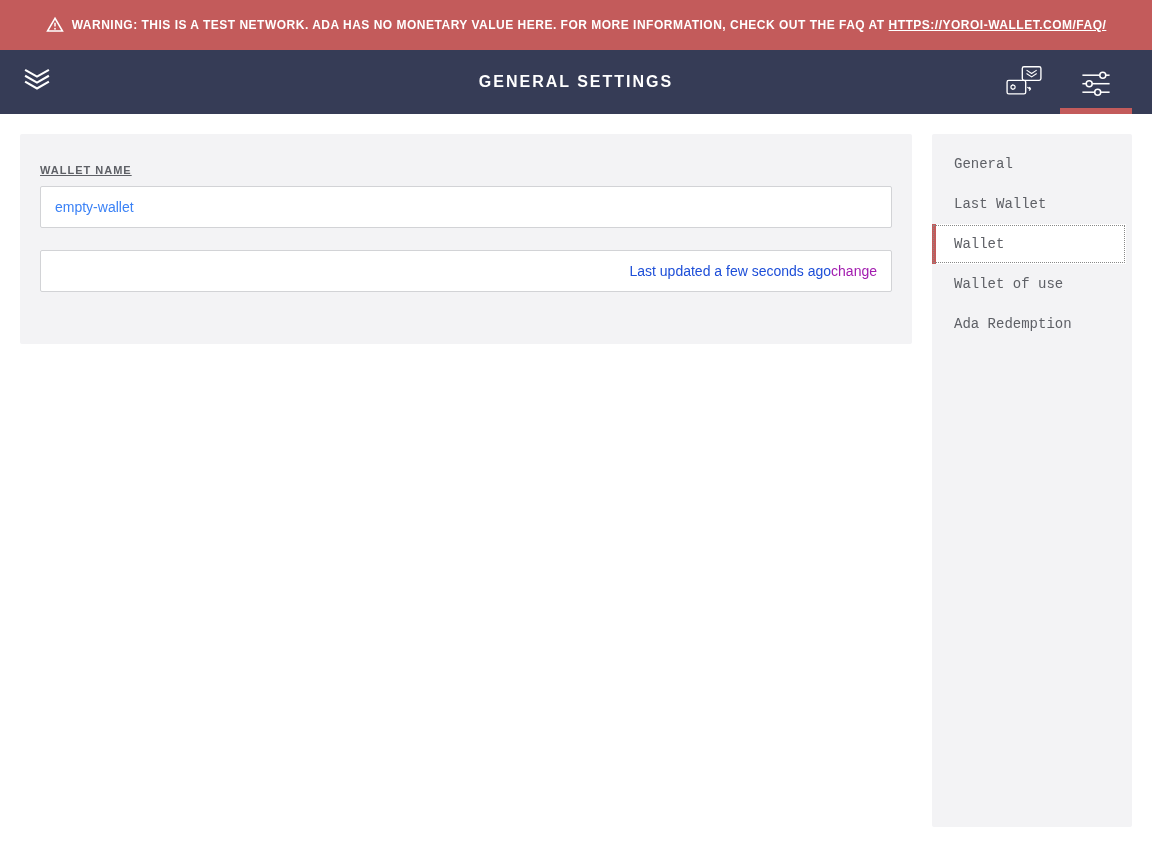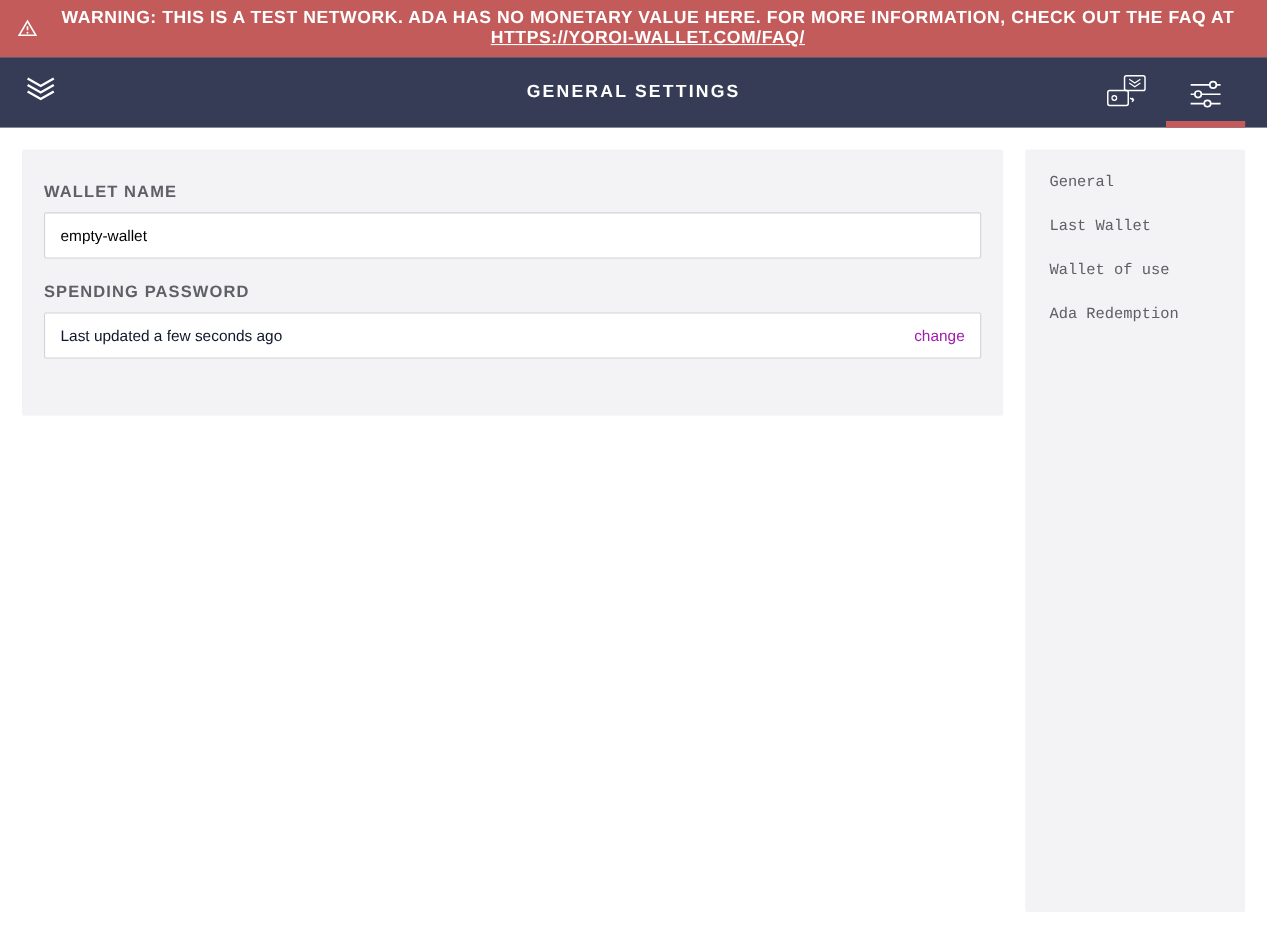--- a/index.html
+++ b/index.html
@@ -12,21 +12,21 @@
 }
 
 
 .warning-banner {
   background: #c35b5b;
   color: #fff;
   padding: 8px 16px;
   display: flex;
   align-items: center;
   justify-content: center;
-  font-size: 16px;
+  font-size: 12px;
   font-weight: 700;
   letter-spacing: 0.5px;
   text-transform: uppercase;
   min-height: 50px;
   text-align: center;
 }
 .warning-banner .warn-content {
   display: flex;
   align-items: center;
   gap: 8px;
@@ -106,50 +106,52 @@
 .side-panel {
   width: 200px;
   background: #f3f3f5;
   border-radius: 2px;
   padding: 10px 0;
   align-self: stretch;
 }
 
 .field-group { margin-bottom: 22px; }
 .field-label {
-  font-size: 15px;
+  font-size: 11px;
   font-weight: 700;
   letter-spacing: 1px;
   color: #5e6066;
   margin-bottom: 10px;
   text-transform: uppercase;
+  text-decoration: underline;
 }
 .field-input {
   width: 100%;
   background: #fff;
   border: 1px solid #d2d3d6;
   border-radius: 2px;
   padding: 12px 14px;
   font-size: 14px;
-  color: #000000;
+  color: #3b82f6;
   outline: none;
 }
 .field-row {
   display: flex;
   align-items: center;
   background: #fff;
   border: 1px solid #d2d3d6;
   border-radius: 2px;
   padding: 0 14px;
 }
 .field-row .status-text {
   flex: 1;
   padding: 12px 0;
   font-size: 14px;
-  color: #0f172a;
+  color: #1d4ed8;
+  text-align: right;
 }
 .field-row .change-link {
   color: #a21caf;
   font-size: 14px;
   cursor: pointer;
 }
 
 
 .side-item {
   padding: 12px 18px;
@@ -220,36 +222,38 @@
 <div class="content-wrap">
 
   <div class="main-panel">
 
     <div class="field-group">
       <div class="field-label">WALLET NAME</div>
       <input class="field-input" type="text" value="empty-wallet" style="">
     </div>
 
     <div class="field-group">
-      <div class="field-label">SPENDING PASSWORD</div>
       <div class="field-row">
         <div class="status-text">Last updated a few seconds ago</div>
         <div class="change-link">change</div>
       </div>
     </div>
 
   </div>
 
   <div class="side-panel">
     <div class="side-item">
       <span>General</span>
     </div>
     <div class="side-item">
       <span>Last Wallet</span>
     </div>
+    <div class="side-item active">
+      <span>Wallet</span>
+    </div>
     <div class="side-item">
       <span>Wallet of use</span>
     </div>
     <div class="side-item">
       <span>Ada Redemption</span>
     </div>
   </div>
 
 </div>
 

